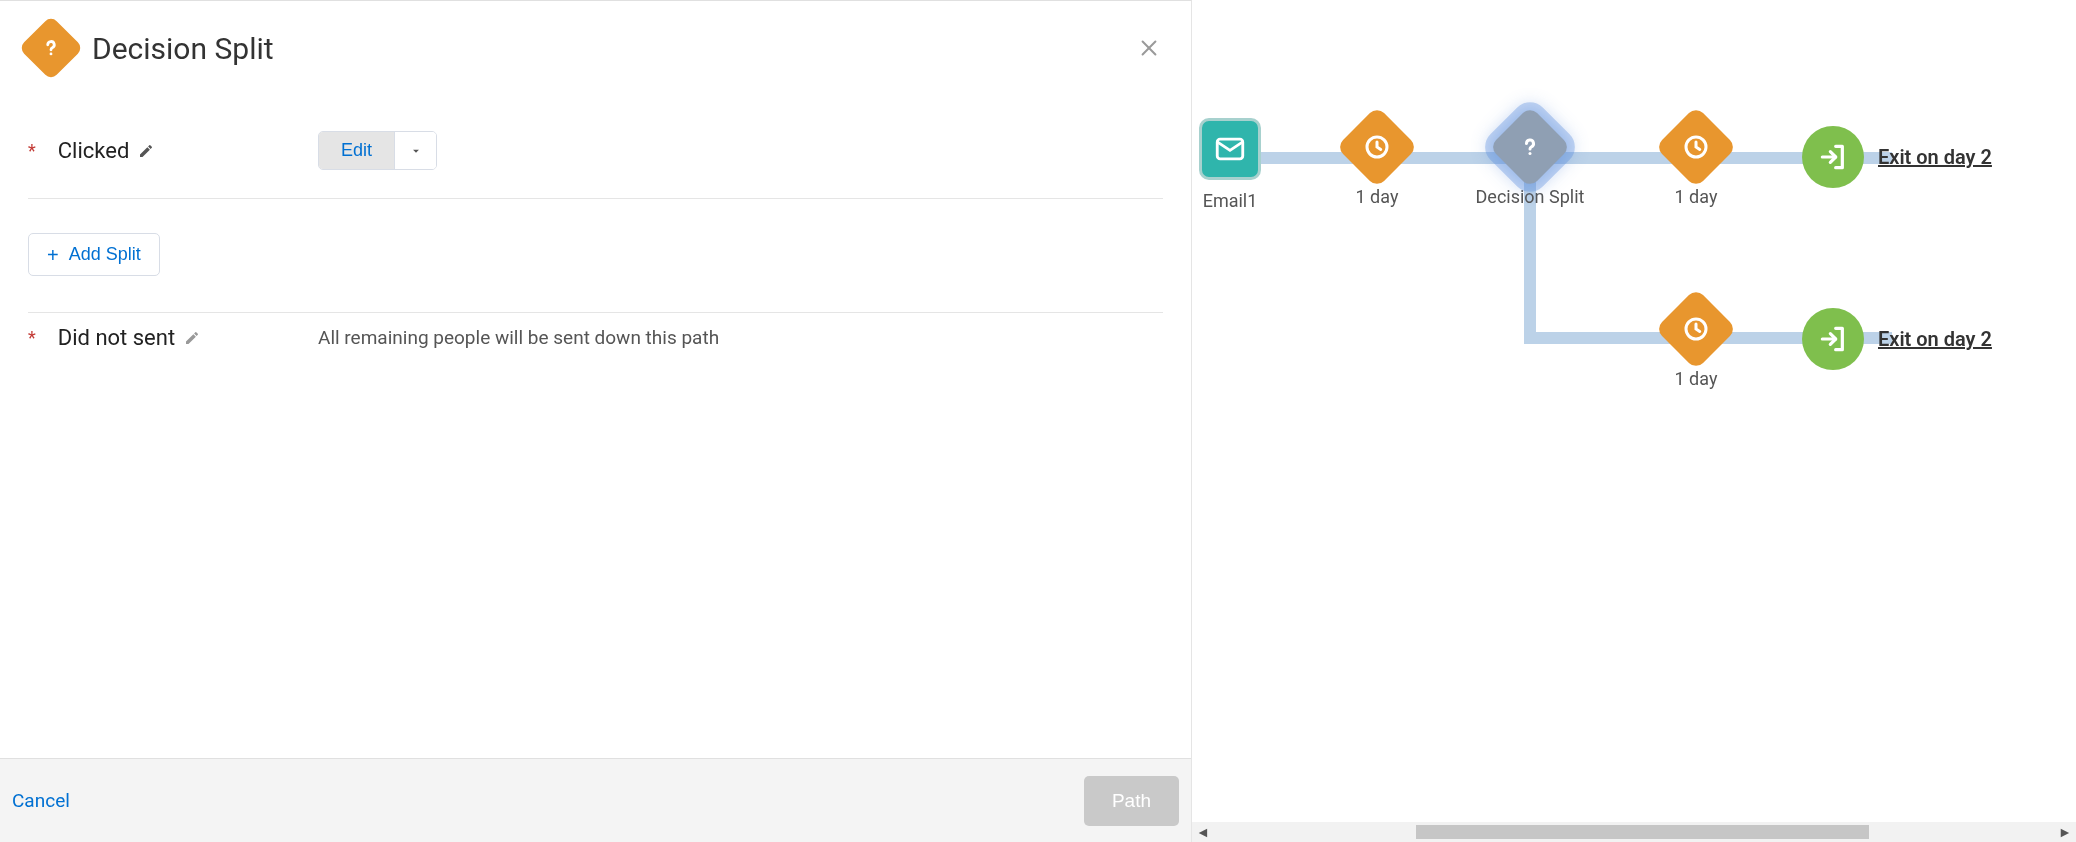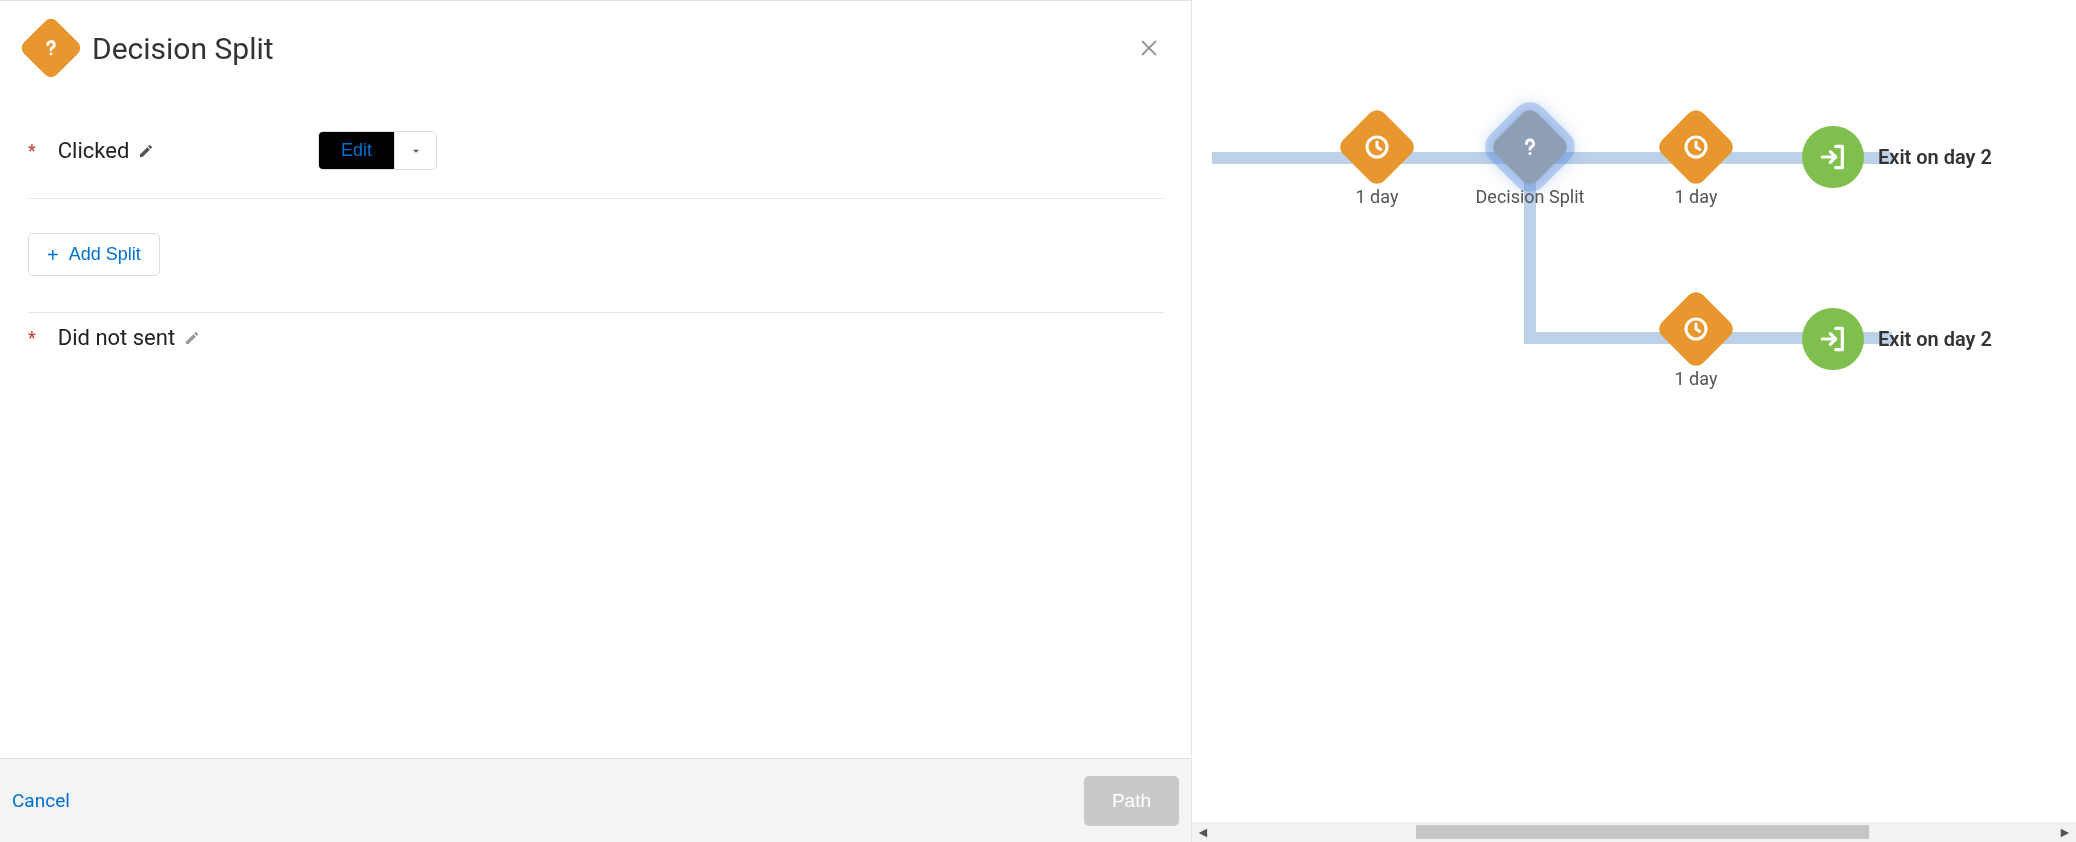--- a/index.html
+++ b/index.html
@@ -79,21 +79,21 @@
     border-radius:5px;
     overflow:hidden;
     background:#fff;
   }
   .edit-btn {
     padding:8px 22px;
     color:#0070d2;
     font-size:18px;
     cursor:pointer;
     border:none;
-    background:#000000;
+    background:#e5e5e5;
   }
   .edit-caret {
     width:42px;
     border-left:1px solid #d8dde6;
     display:flex;align-items:center;justify-content:center;
     color:#555;
     cursor:pointer;
     background:#fff;
   }
   hr.sep {
@@ -205,21 +205,21 @@
   .hline { height:12px; }
   .vline { width:12px; }
 
   
   .exit-row {
     position:absolute;
     display:flex;
     align-items:center;
     gap:14px;
   }
-  .exit-label { font-size:20px; color:#333; font-weight:600; white-space:nowrap;}
+  .exit-label { font-size:20px; color:#333; font-weight:600; white-space:nowrap;text-decoration:underline;}
 
   svg { display:block; }
 </style>
 </head>
 <body>
 
 <div class="app">
 
   <div class="panel">
     <div class="panel-body">
@@ -277,39 +277,49 @@
         <div class="path-row">
           <div class="path-name-cell">
             <span class="req-star">*</span>
             <span class="path-name">Did not sent</span>
             <span class="pencil-icon">
               <svg width="16" height="16" viewBox="0 0 24 24" fill="#999">
                   <path d="M3 17.25V21h3.75L17.81 9.94l-3.75-3.75L3 17.25zM20.71 7.04a1 1 0 0 0 0-1.41l-2.34-2.34a1 1 0 0 0-1.41 0l-1.83 1.83 3.75 3.75 1.83-1.83z"></path>
                 </svg>
             </span>
           </div>
+          <div class="path-desc">All remaining people will be sent down this path</div>
         </div>
       </div>
     </div>
 
     <div class="panel-footer">
       <span class="cancel-link">Cancel</span>
       <button class="done-btn" disabled="">Path</button>
     </div>
   </div>
 
   <div class="canvas">
     <div class="canvas-inner">
 
       <div class="hline" style="left:20px; top:152px; width:680px;"></div>
 
       <div class="vline" style="left:332px; top:158px; height:180px;"></div>
 
       <div class="hline" style="left:332px; top:332px; width:368px;"></div>
 
+      <div class="node" style="left:-22px; top:118px;">
+        <div class="email-box">
+          <svg width="34" height="34" viewBox="0 0 24 24" fill="none" stroke="#fff" stroke-width="2">
+            <rect x="3" y="5" width="18" height="14" rx="2"></rect>
+            <path d="M3 7l9 6 9-6"></path>
+          </svg>
+        </div>
+        <div class="node-label">Email1</div>
+      </div>
 
       <div class="node" style="left:125px; top:118px;">
         <div class="diamond-node orange-d">
           <span class="inner">
             <svg width="30" height="30" viewBox="0 0 24 24" fill="none" stroke="#fff" stroke-width="2.4" stroke-linecap="round">
               <circle cx="12" cy="12" r="8"></circle>
                 <path d="M12 8v4l3 2"></path>
             </svg>
           </span>
         </div>

